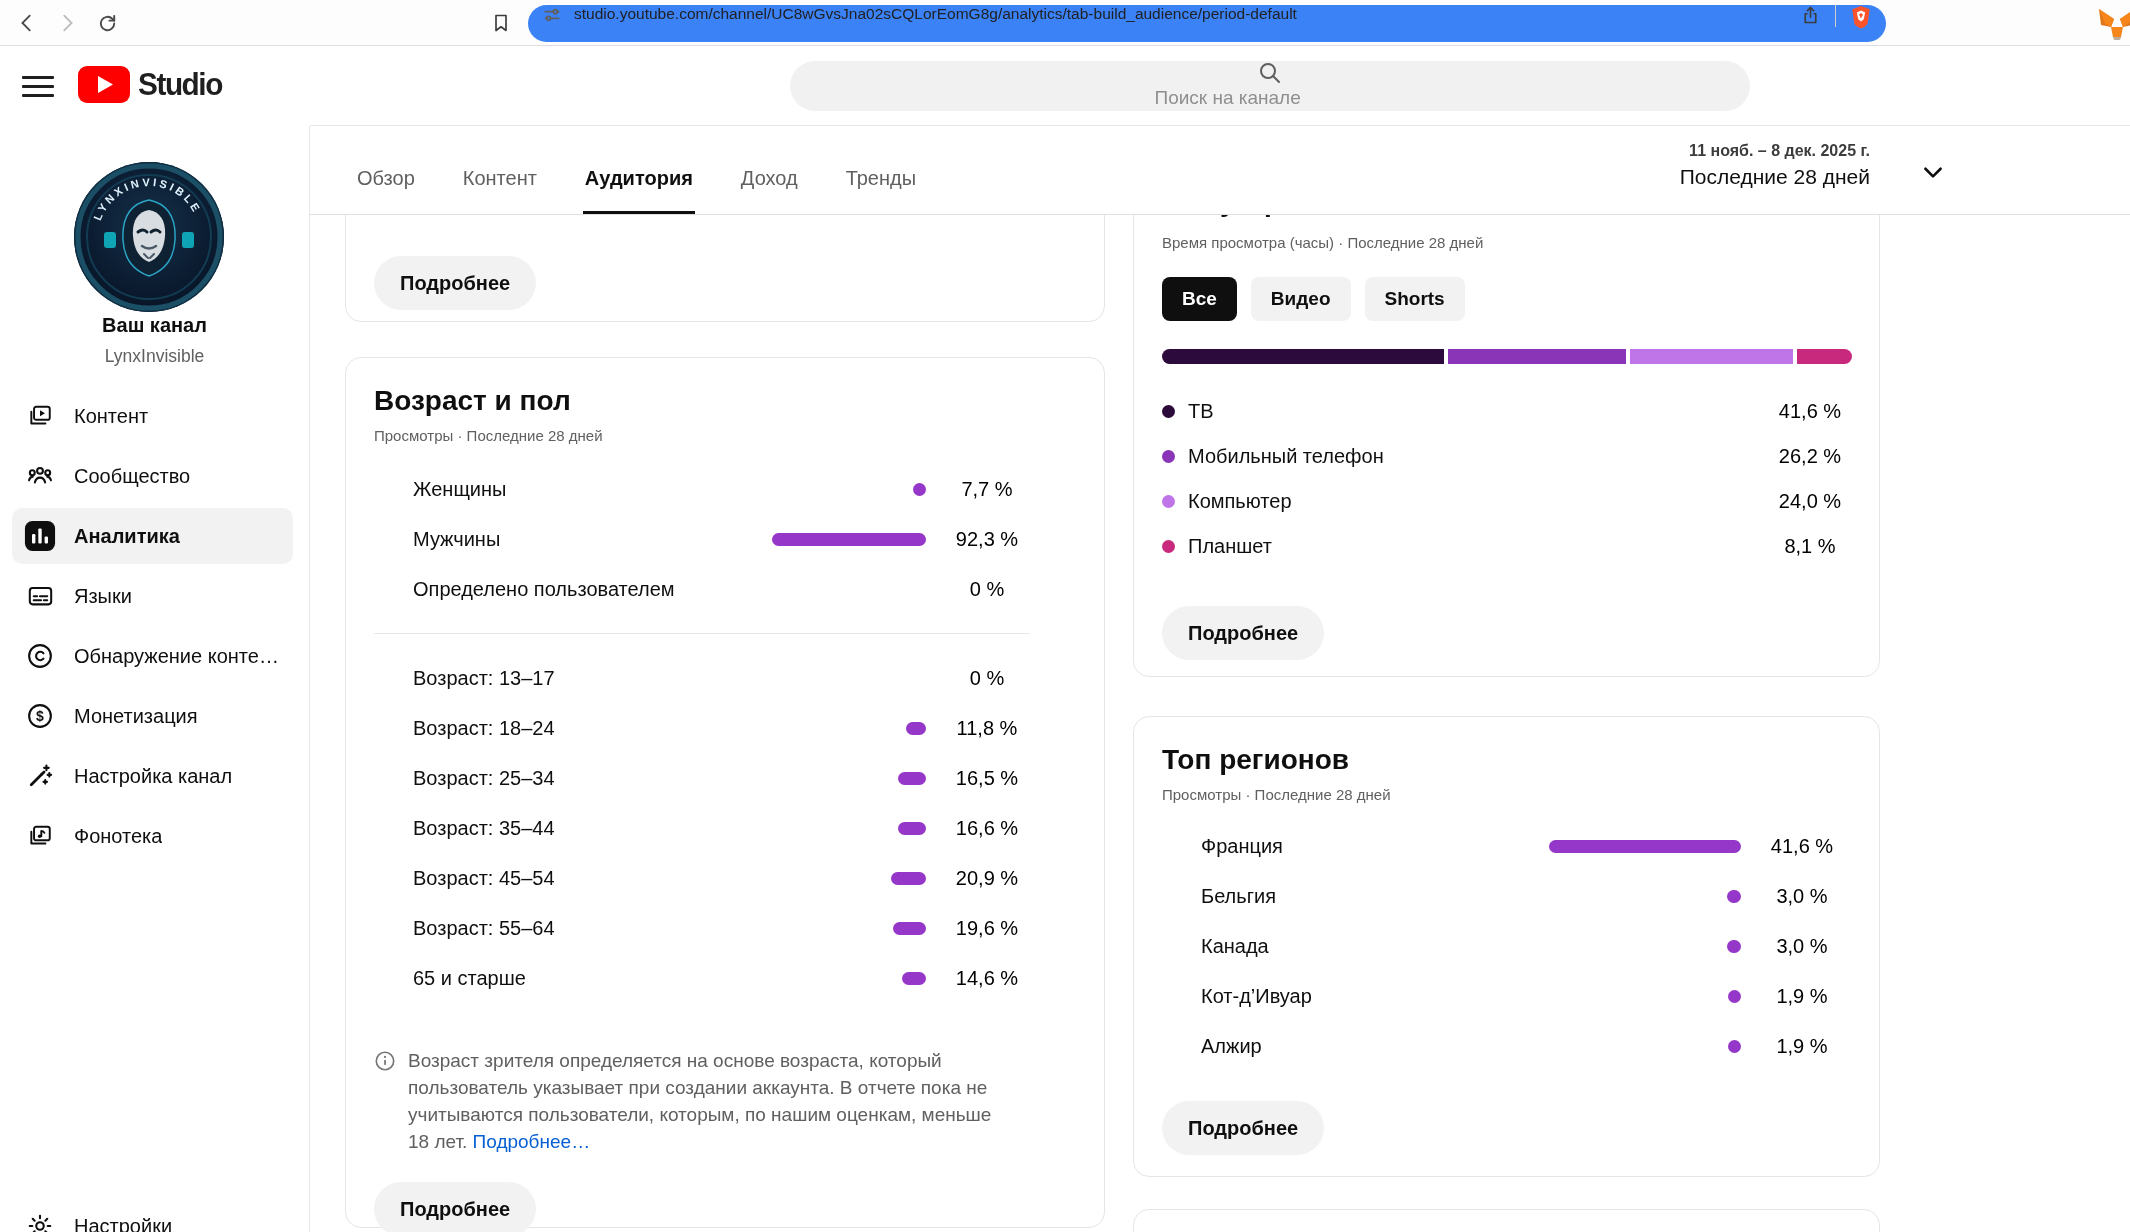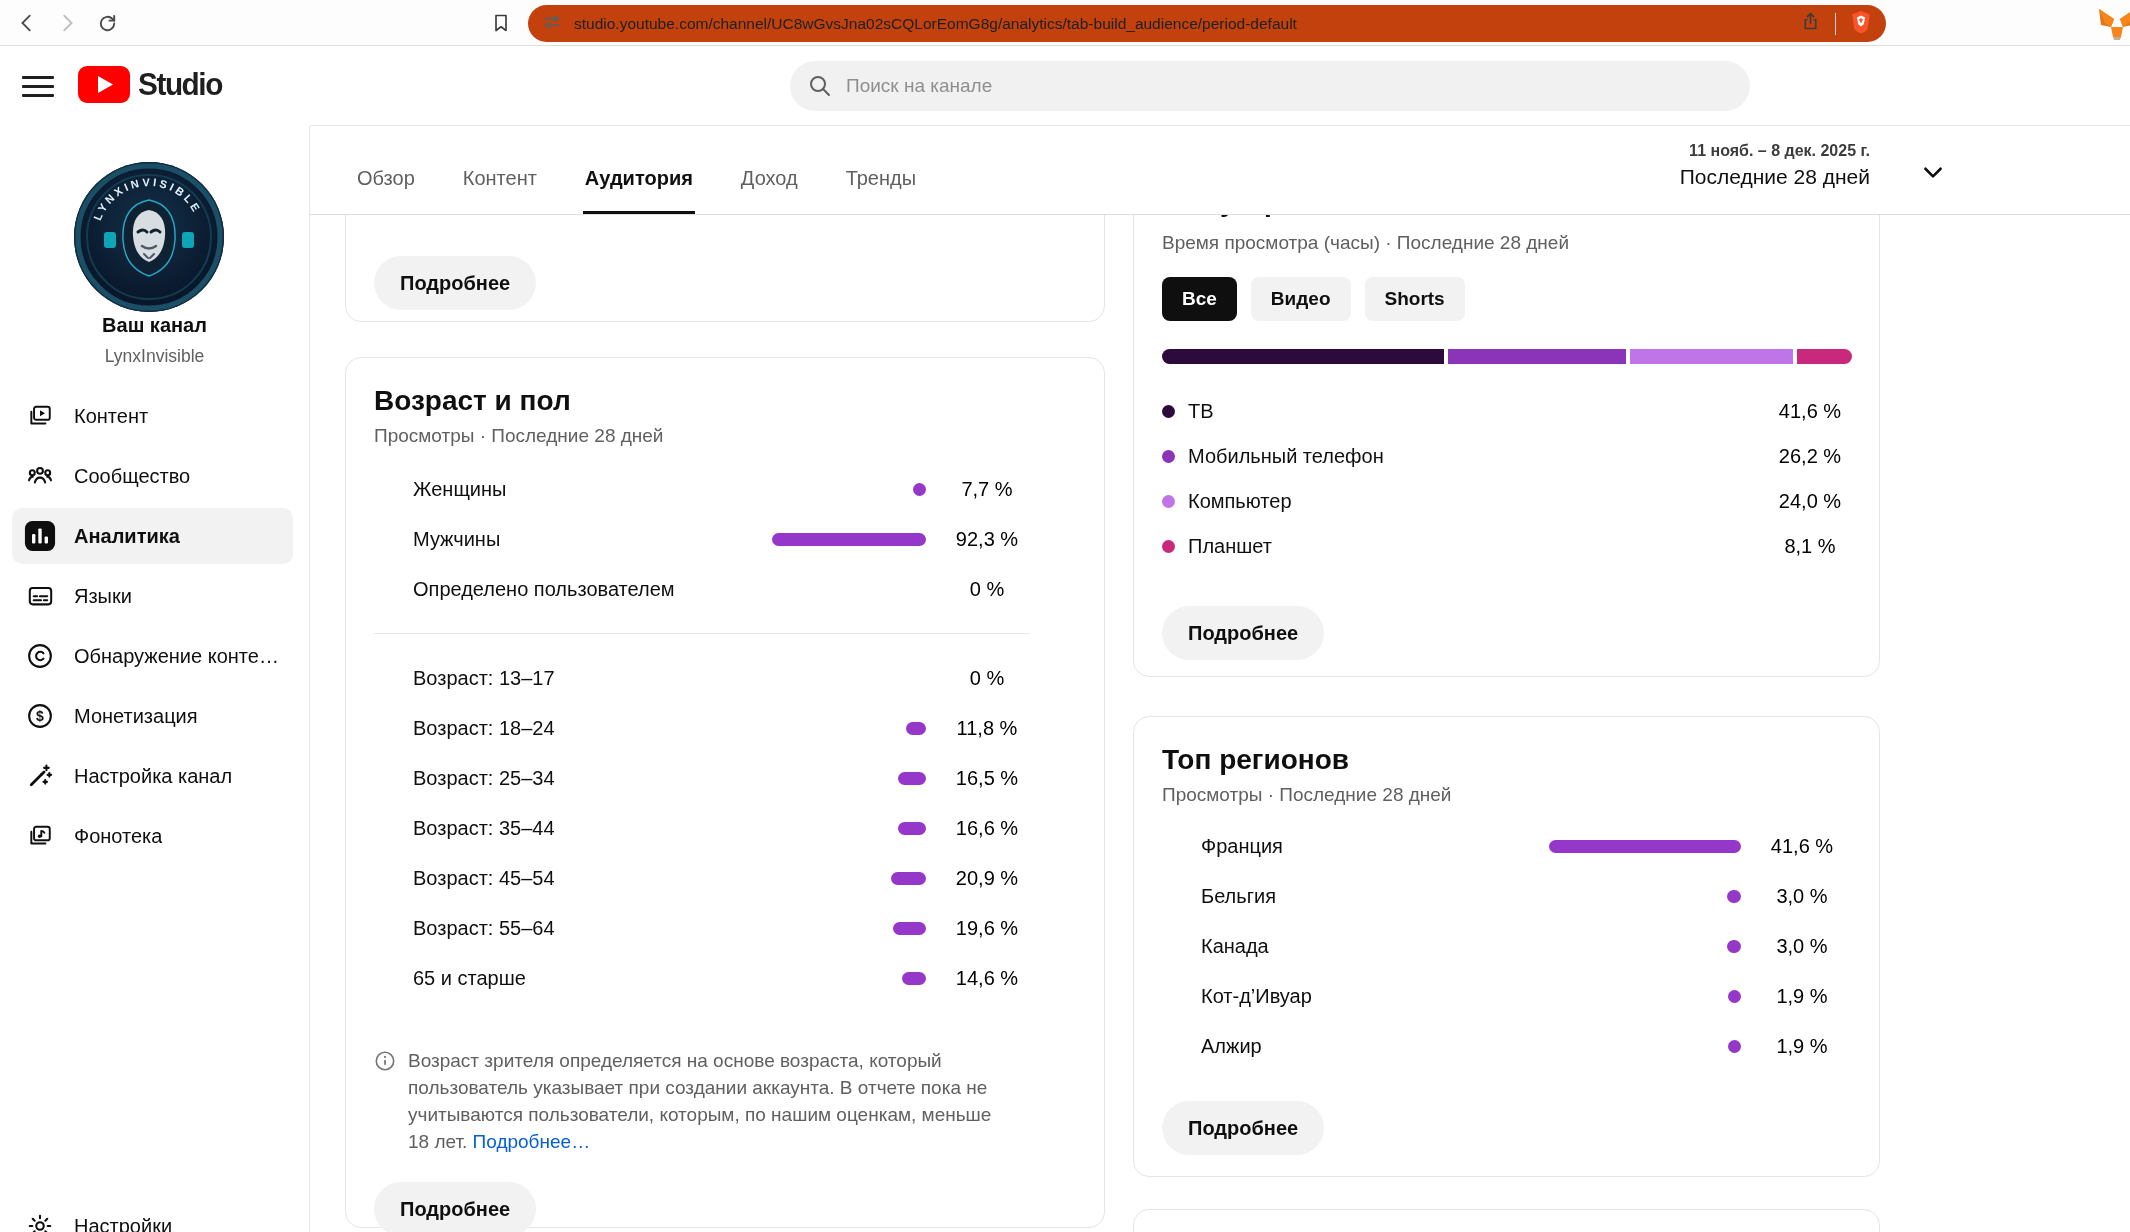--- a/index.html
+++ b/index.html
@@ -4,33 +4,33 @@
 <style>
   * { margin:0; padding:0; box-sizing:border-box; }
   html,body { background:#fff; }
   .screen{ position:relative; width:2130px; height:1232px; background:#fff; overflow:hidden;
     font-family:"Liberation Sans","DejaVu Sans",sans-serif; color:#0f0f0f; }
 
   
   .chrome{ position:absolute; top:0; left:0; width:2130px; height:46px; background:#fdfdfd;
     border-bottom:1px solid #dedede; z-index:20; }
   .navbtn{ position:absolute; top:8px; width:30px; height:30px; display:flex; align-items:center; justify-content:center; border-radius:50%; }
-  .urlbar{ position:absolute; left:528px; top:5px; width:1358px; height:37px; background:#c2410c;
-    border-radius:19px; display:flex; align-items:center; padding:0 14px; }
+  .urlbar{ position:absolute; left:528px; top:5px; width:1358px; height:37px; background:#3b82f6;
+    border-radius:19px; display:flex; padding:0 14px; }
   .urltext{ font-size:15.5px; color:#202124; margin-left:12px; flex:1; white-space:nowrap; overflow:hidden; }
   .chrome-right-icon{ position:absolute; top:7px; }
 
   
   .header{ position:absolute; top:46px; left:0; width:2130px; height:80px; background:#fff; z-index:15; }
   .hamburger{ position:absolute; left:22px; top:25px; width:32px; height:30px; display:flex; flex-direction:column; justify-content:center; gap:6px; cursor:pointer; }
   .hamburger i{ display:block; height:3px; background:#1f1f1f; border-radius:1px; }
   .logo{ position:absolute; left:78px; top:20px; display:flex; align-items:center; gap:8px; }
   .wordmark{ font-size:31px; font-weight:700; letter-spacing:-1.5px; color:#1f1f1f; transform:scaleX(.96); transform-origin:left; }
   .searchpill{ position:absolute; left:790px; top:15px; width:960px; height:50px; background:#f1f1f1; border-radius:25px;
-    display:flex; align-items:center; padding:0 18px; }
+    display:flex; align-items:center; padding:0 18px;flex-direction:column; }
   .searchpill input{ border:none; outline:none; background:transparent; font-size:19px; color:#0f0f0f; flex:1; margin-left:14px;
     font-family:"Liberation Sans","DejaVu Sans",sans-serif; }
   .searchpill input::placeholder{ color:#8f8f8f; }
   .header-line{ position:absolute; top:125px; left:310px; right:0; height:1px; background:#e8e8e8; z-index:16; }
 
   
   .sidebar{ position:absolute; top:126px; left:0; width:310px; height:1106px; background:#fff; border-right:1px solid #e6e6e6; z-index:10; }
   .avatar{ position:absolute; left:74px; top:36px; width:150px; height:150px; border-radius:50%; overflow:hidden;
     background:radial-gradient(circle at 50% 42%, #14324a 0%, #0b1b30 55%, #060d1a 100%); box-shadow:inset 0 0 0 3px #0f2f44; cursor:pointer; }
   .chan-label{ position:absolute; top:188px; left:0; width:100%; text-align:center; font-size:20px; font-weight:700; color:#0f0f0f; }
@@ -55,21 +55,21 @@
   .date-chevron{ position:absolute; right:261px; top:33px; width:26px; height:26px; }
 
   
   .card{ position:absolute; background:#fff; border:1px solid #e5e5e5; border-radius:16px; z-index:1; }
   .card-a{ left:345px; top:100px; width:760px; height:222px; }
   .card-b{ left:345px; top:357px; width:760px; height:871px; padding:26px 28px 0; }
   .card-c{ left:1133px; top:100px; width:747px; height:577px; }
   .card-d{ left:1133px; top:716px; width:747px; height:461px; padding:26px 28px 0; }
   .card-e{ left:1133px; top:1209px; width:747px; height:120px; }
   .ctitle{ font-size:28px; font-weight:700; line-height:34px; color:#0f0f0f; }
-  .csub{ font-size:19px; color:#606060; margin-top:6px; line-height:24px; }
+  .csub{ font-size:15px; color:#606060; margin-top:6px; line-height:24px; }
   .btn{ display:inline-flex; align-items:center; height:54px; padding:0 26px; background:#f2f2f2; border-radius:27px;
     font-size:20px; font-weight:700; color:#0f0f0f; cursor:pointer; white-space:nowrap; }
   .card-a .btn{ position:absolute; left:28px; top:155px; }
 
   .rows{ margin-top:16px; }
   .srow{ display:flex; align-items:center; height:50px; }
   .srow .rlabel{ flex:1; font-size:20px; color:#0f0f0f;margin-left:39px; }
   .barwrap{ width:230px; display:flex; justify-content:flex-end; align-items:center; margin-right:18px; }
   .card-d .barwrap{ width:250px; }
   .bar{ height:13px; border-radius:7px; }

